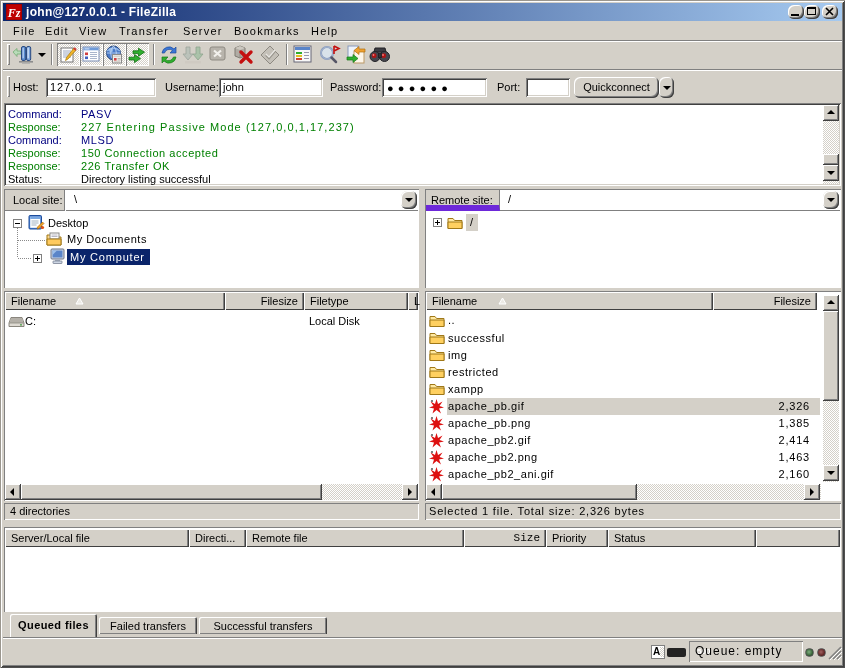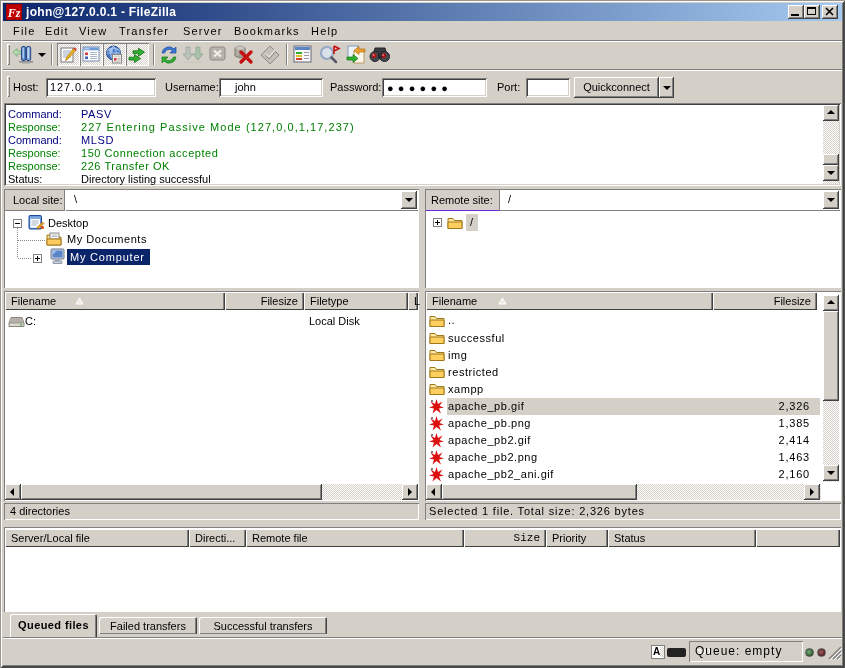--- a/index.html
+++ b/index.html
@@ -8,21 +8,21 @@
   -webkit-font-smoothing:none; }
 #win { position:absolute; left:0; top:0; width:845px; height:668px; background:#d4d0c8;
   box-shadow: inset 1px 1px 0 #9a968e, inset -1px -1px 0 #505050,
               inset 2px 2px 0 #fff, inset -2px -2px 0 #404040,
               inset 3px 3px 0 #d4d0c8, inset -3px -3px 0 #808080; }
 .abs { position:absolute; }
 .sunk2 { box-shadow: inset 1px 1px 0 #808080, inset -1px -1px 0 #fff,
                      inset 2px 2px 0 #404040, inset -2px -2px 0 #d4d0c8; }
 .sunk1 { box-shadow: inset 1px 1px 0 #808080, inset -1px -1px 0 #fff; }
 .raise2 { box-shadow: inset -1px -1px 0 #404040, inset 1px 1px 0 #fff,
-                      inset -2px -2px 0 #808080; background:#d4d0c8; }
+                      inset -2px -2px 0 #808080; background:#d4d0c8;border-radius:6px; }
 .hdrcell { position:absolute; top:0; height:18px; background:#d4d0c8;
   box-shadow: inset 1px 1px 0 #fff, inset -1px -1px 0 #404040, inset -2px -1px 0 #808080;
   line-height:18px; padding-left:6px; }
 .checker { background-image: conic-gradient(#fff 25%, #d4d0c8 0 50%, #fff 0 75%, #d4d0c8 0);
   background-size:2px 2px; }
 .sb-btn { position:absolute; background:#d4d0c8;
   box-shadow: inset -1px -1px 0 #404040, inset 1px 1px 0 #fff, inset -2px -2px 0 #808080, inset 2px 2px 0 #d4d0c8; }
 .arrow { position:absolute; width:0; height:0; }
 </style>
 </head>
@@ -184,21 +184,21 @@
   border-top:1px solid #808080; border-bottom:1px solid #fff;"></div>
 
 <div id="quickbar" class="abs" style="left:3px; top:71px; width:839px; height:32px;">
   <div class="abs" style="left:4px; top:5px; width:3px; height:21px; box-shadow: inset 1px 1px 0 #fff, inset -1px -1px 0 #808080;"></div>
   <div class="abs" style="left:10px; top:10px;">Host:</div>
   <div class="abs sunk2" style="left:43px; top:7px; width:110px; height:19px; background:#fff;">
     <div class="abs" style="left:4px; top:3px; letter-spacing:0.9px;">127.0.0.1</div>
       </div>
   <div class="abs" style="left:162px; top:10px;">Username:</div>
   <div class="abs sunk2" style="left:216px; top:7px; width:104px; height:19px; background:#fff;">
-    <div class="abs" style="left:4px; top:3px;margin-left:12px;">john</div>
+    <div class="abs" style="left:4px; top:3px;">john</div>
       </div>
   <div class="abs" style="left:327px; top:10px;">Password:</div>
   <div class="abs sunk2" style="left:379px; top:7px; width:105px; height:19px; background:#fff;">
     <div class="abs" style="left:5px; top:4px; letter-spacing:4.2px; font-size:11px;">●●●●●●</div>
       </div>
   <div class="abs" style="left:494px; top:10px;">Port:</div>
   <div class="abs sunk2" style="left:523px; top:7px; width:44px; height:19px; background:#fff;"></div>
   <div class="abs raise2" style="left:571px; top:6px; width:85px; height:21px; text-align:center; line-height:21px;">Quickconnect</div>
   <div class="abs raise2" style="left:656px; top:6px; width:15px; height:21px;">
     <div class="arrow" style="left:4px; top:9px; border-left:4px solid transparent; border-right:4px solid transparent; border-top:4px solid #000;"></div>
@@ -277,21 +277,21 @@
       <path d="M3.5 2.5 L8 2.5 L3.5 7 Z" fill="#9ec0ea"></path>
       <rect x="6" y="11" width="5" height="2" fill="#aab2c0"></rect>
       <rect x="4" y="13" width="9" height="2.5" rx="0.5" fill="#cdd6e4" stroke="#6a7386" stroke-width="0.7"></rect>
     </svg>
     <div class="abs" style="left:61px; top:37px; width:83px; height:16px; background:#0a246a;"></div>
     <div class="abs" style="left:64px; top:39px; color:#fff; letter-spacing:0.8px;">My Computer</div>
   </div>
 </div>
 
 <div id="remotetree" class="abs sunk1" style="left:425px; top:189px; width:416px; height:99px; background:#fff;">
-  <div class="abs" style="left:1px; top:1px; width:74px; height:21px; background:#d4d0c8; border-right:1px solid #808080; border-bottom:1px solid #6d28d9;">
+  <div class="abs" style="left:1px; top:1px; width:74px; height:21px; background:#d4d0c8; border-right:1px solid #808080; border-bottom:6px solid #6d28d9;">
     <div class="abs" style="left:5px; top:4px;">Remote site:</div>
   </div>
   <div class="abs" style="left:75px; top:1px; width:340px; height:21px; background:#fff; border-bottom:1px solid #808080;">
     <div class="abs" style="left:8px; top:3px;">/</div>
     <div class="abs raise2" style="right:1px; top:1px; width:16px; height:18px;">
       <div class="arrow" style="left:4px; top:7px; border-left:4px solid transparent; border-right:4px solid transparent; border-top:4px solid #000;"></div>
     </div>
   </div>
   <div id="rtree" class="abs" style="left:2px; top:23px; width:412px; height:74px; background:#fff;">
     <div class="abs" style="left:6px; top:6px; width:9px; height:9px; background:#fff; border:1px solid #808080;">

